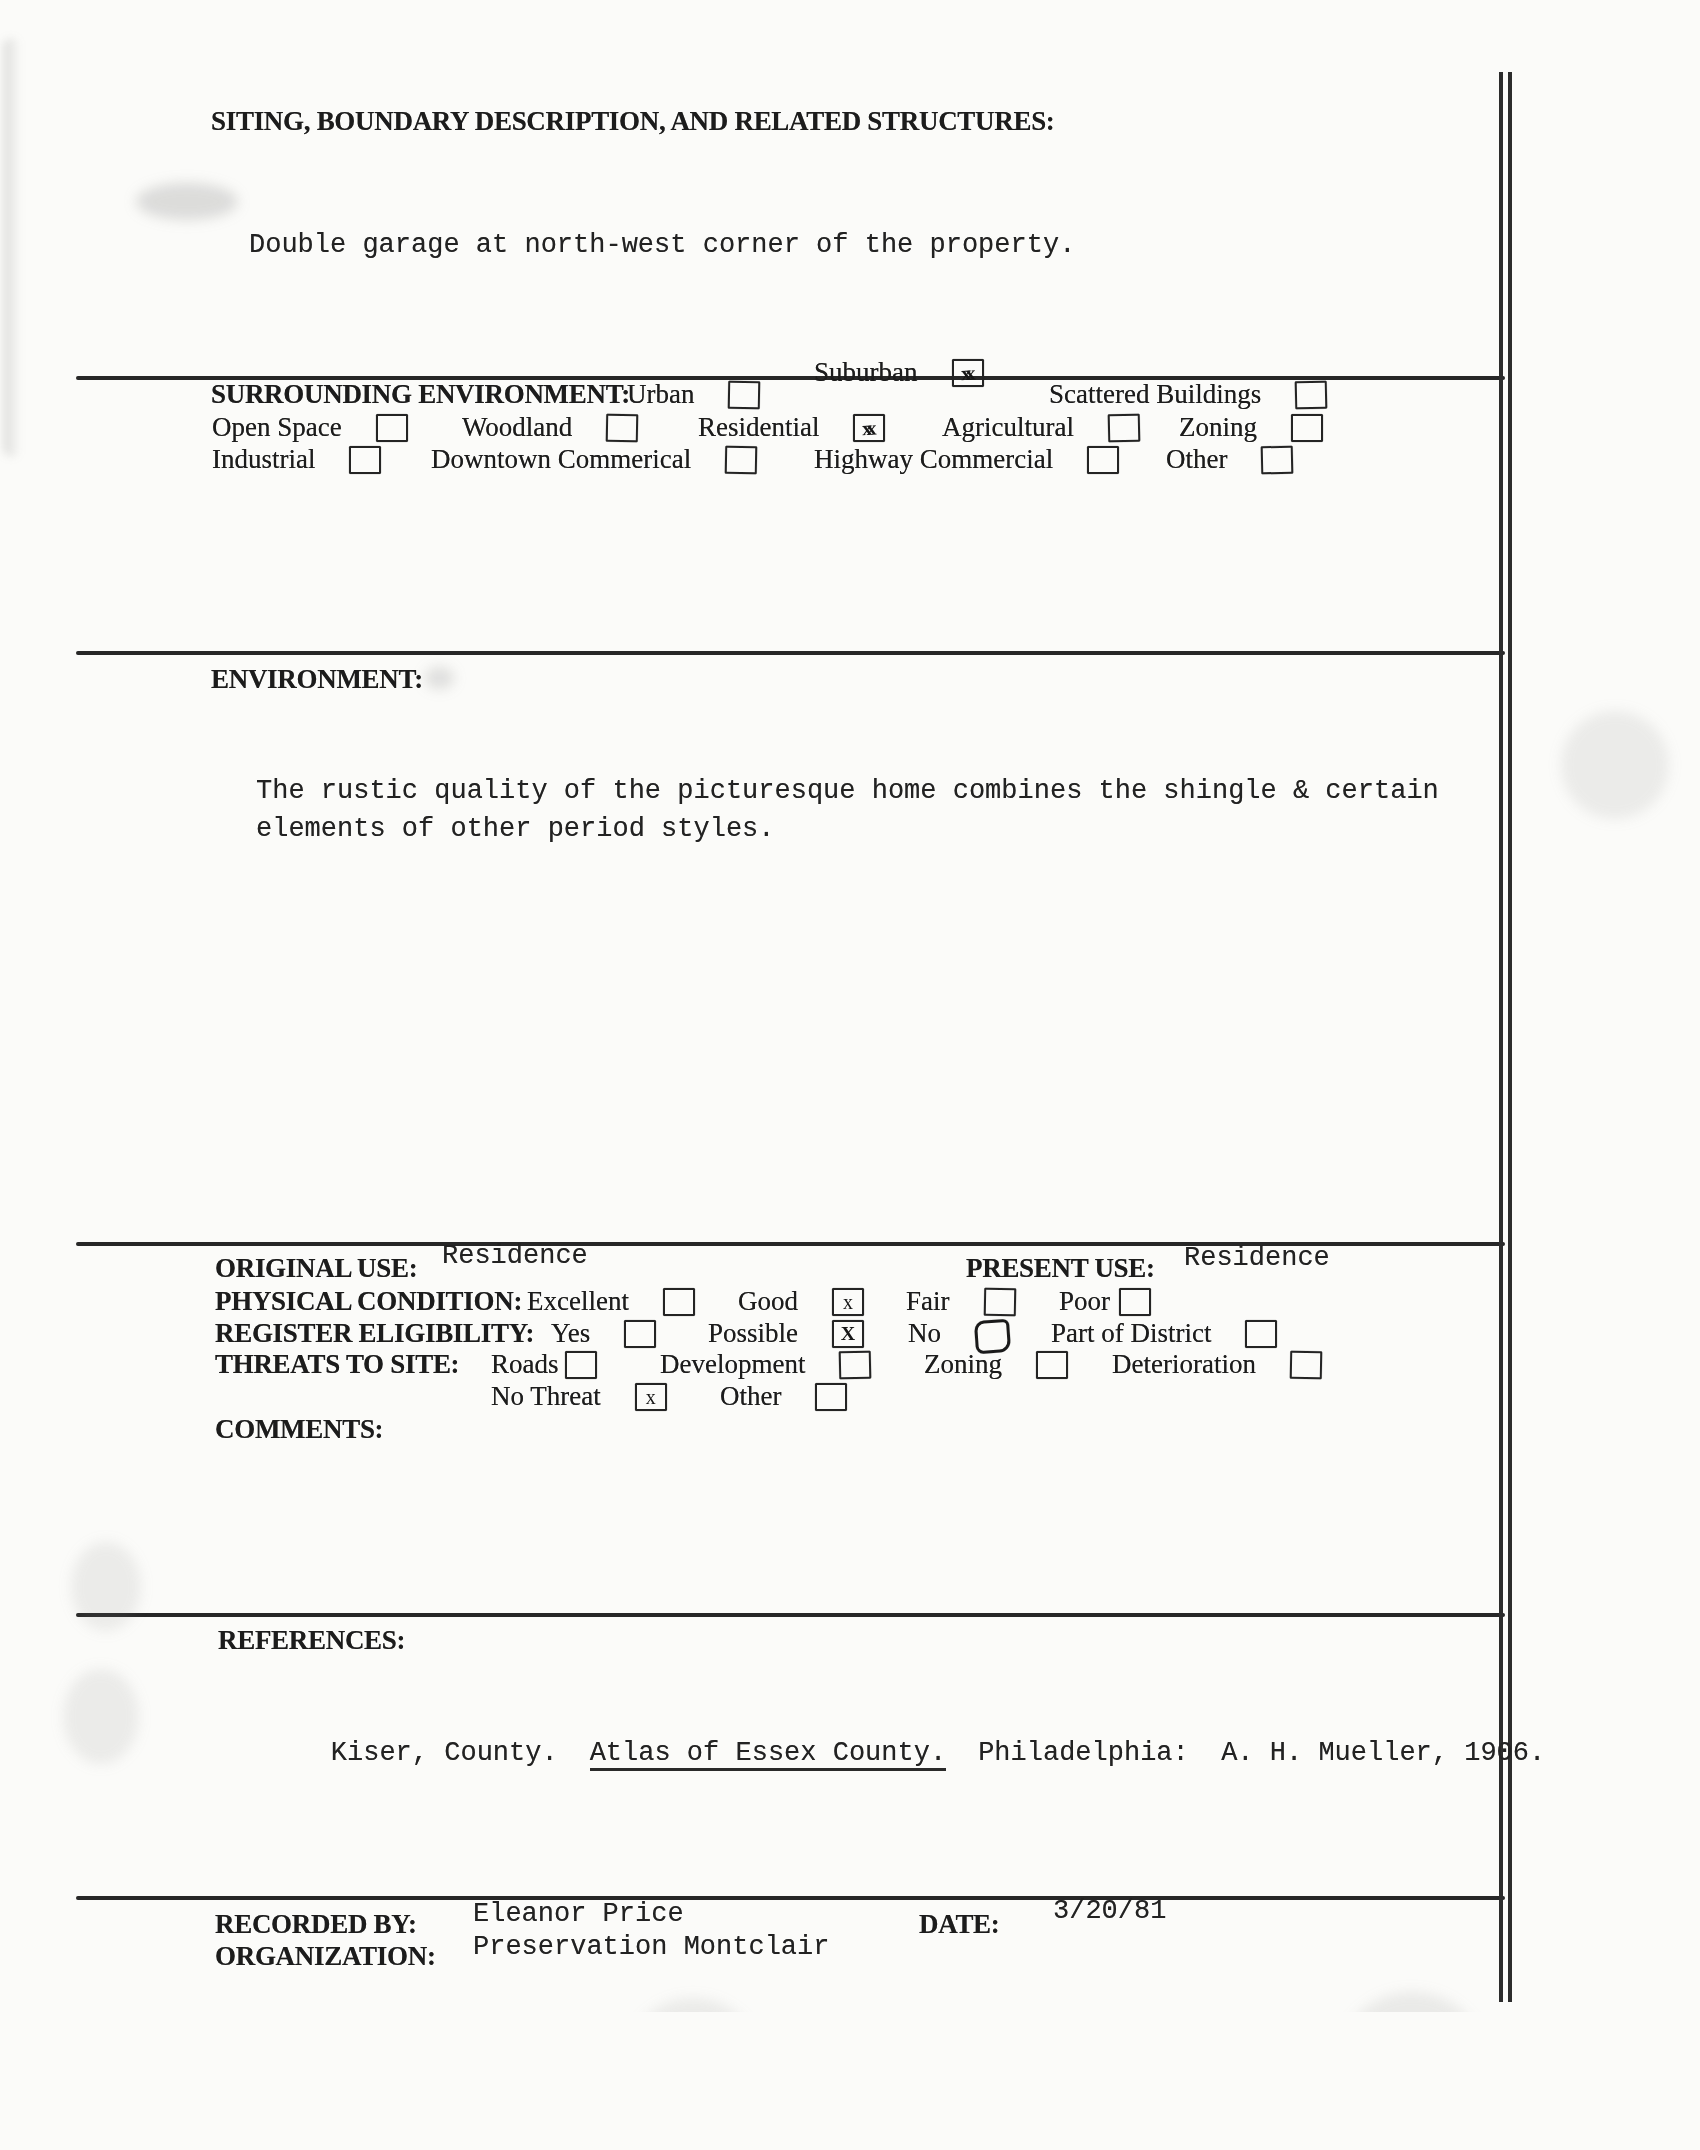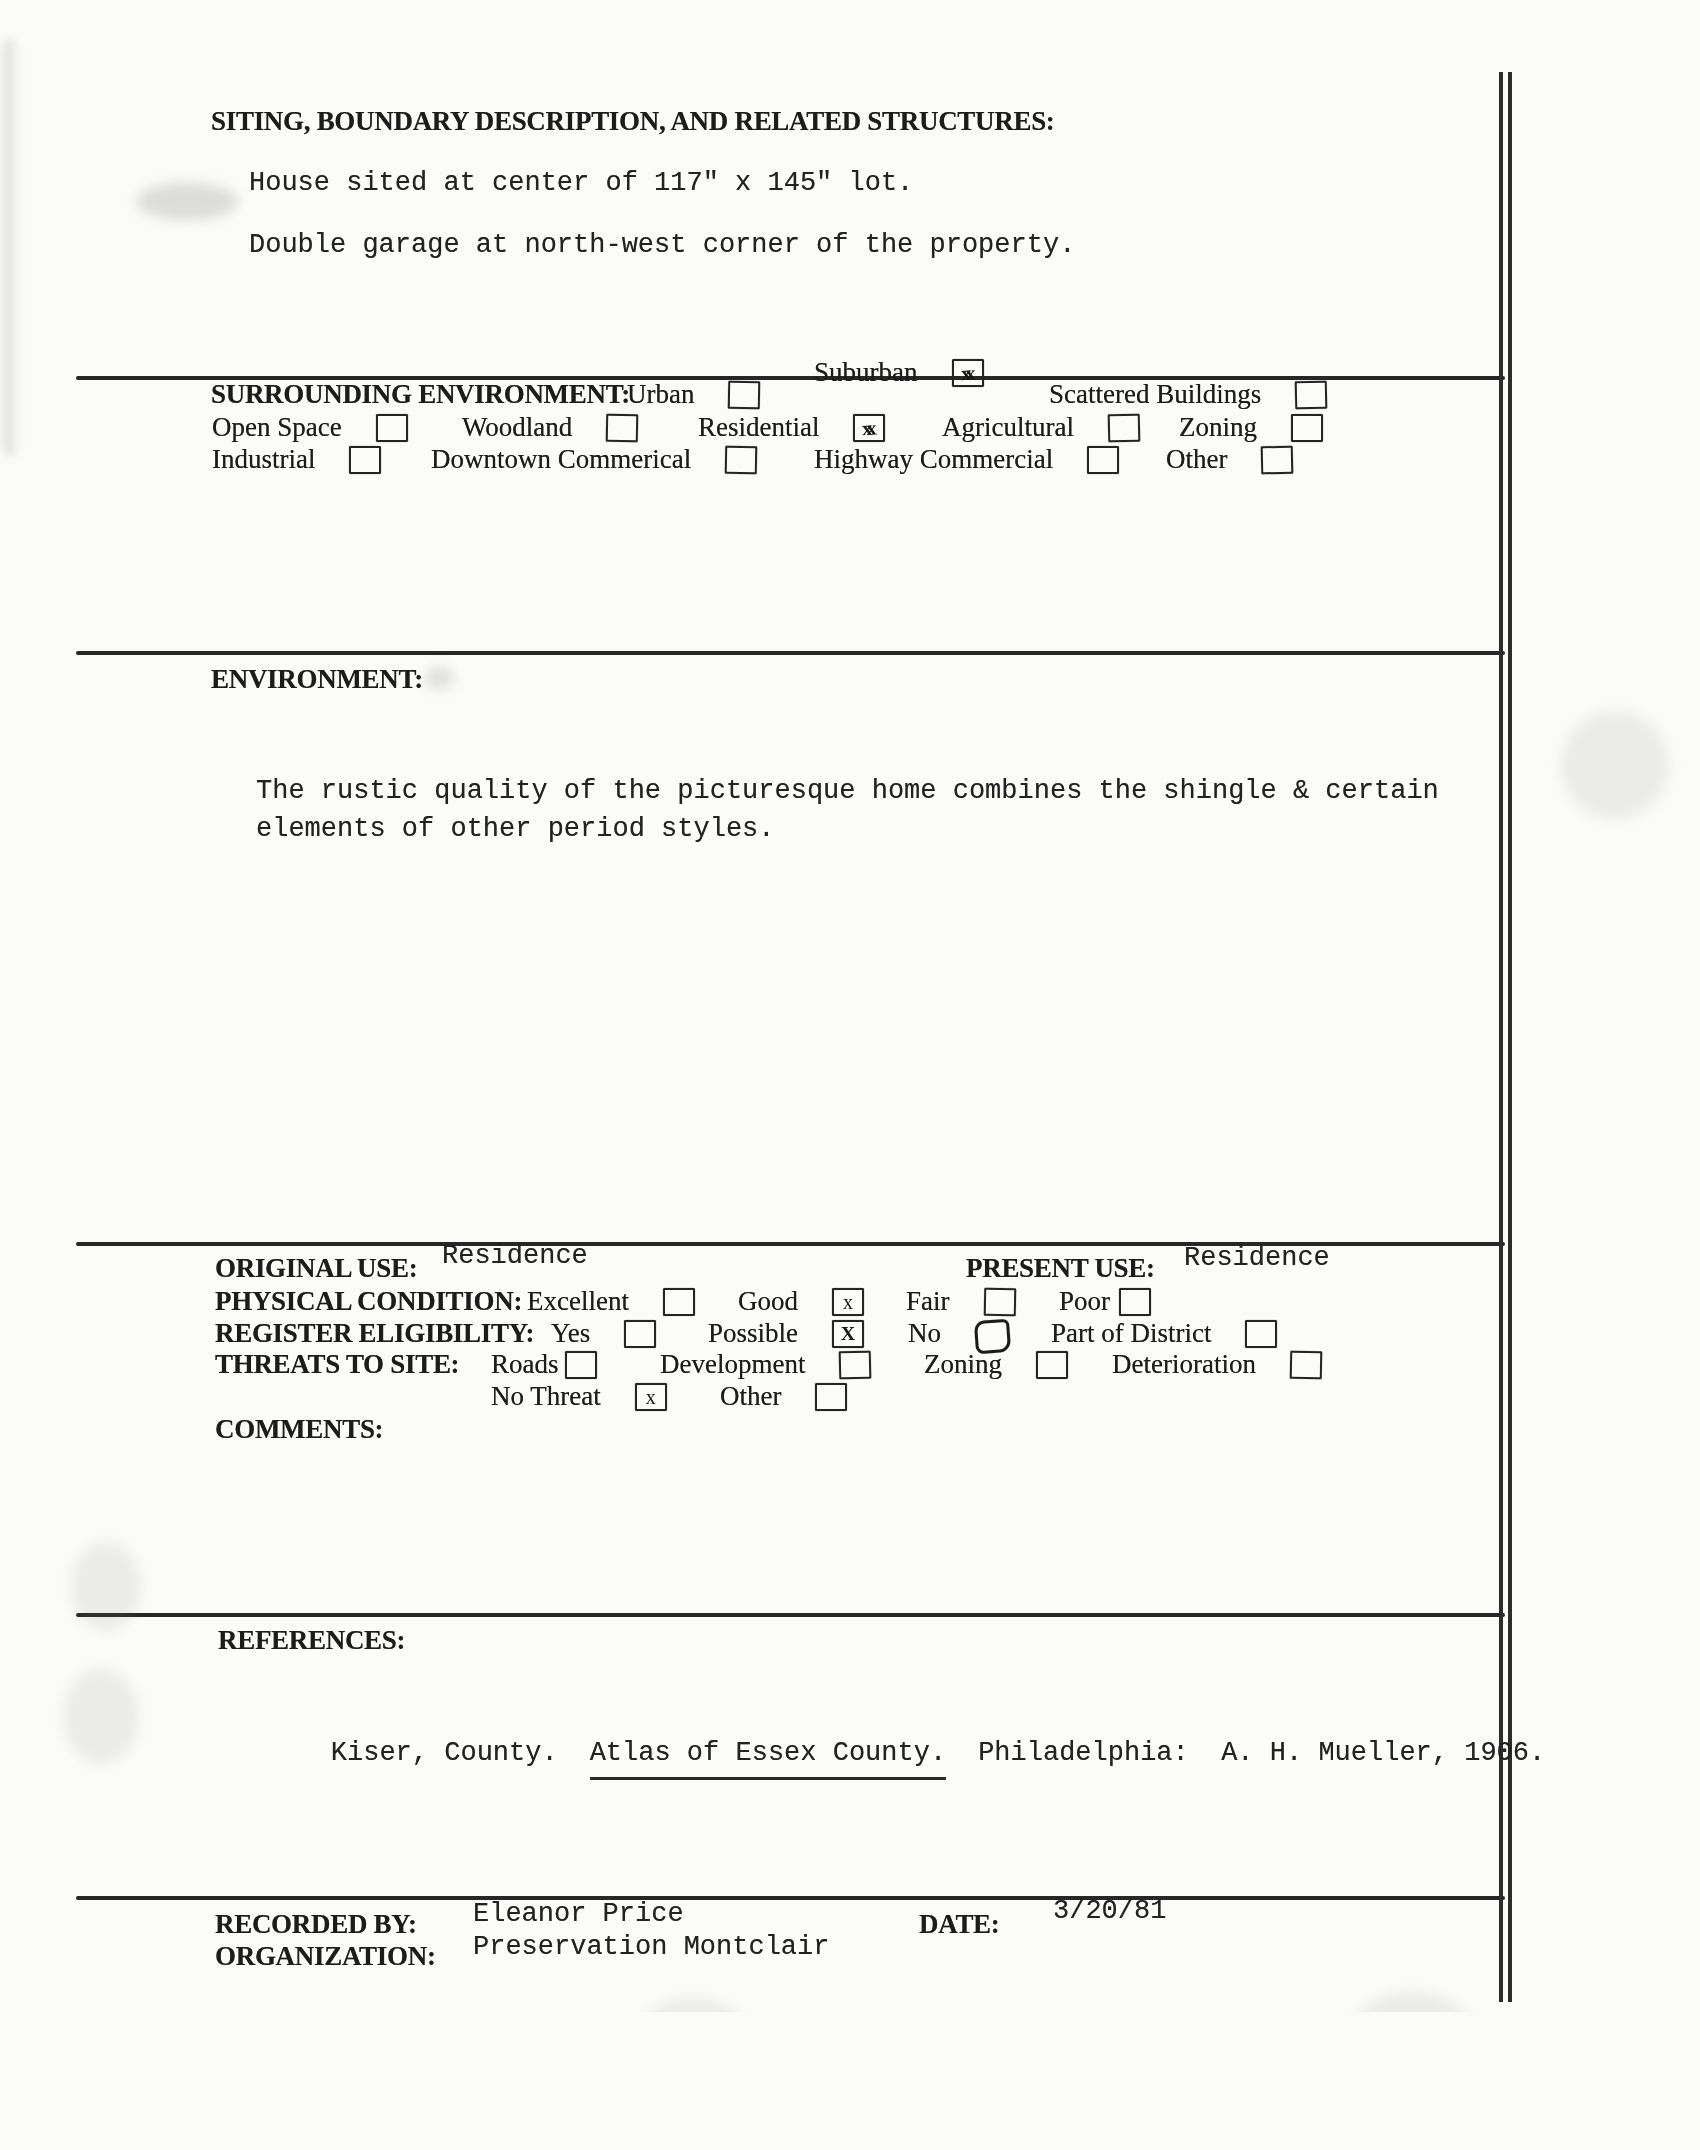--- a/index.html
+++ b/index.html
@@ -25,41 +25,40 @@
   .mark-hand{font-family:"DejaVu Sans",sans-serif;font-weight:600;font-size:21.6px;letter-spacing:-5.7px;
       transform:rotate(-3deg);padding-right:5px;}
   .mark-low{top:auto;bottom:-12.7px;left:-3.8px;right:auto;font-size:24px;}
   .mark-heavy{font-family:"DejaVu Sans",sans-serif;font-weight:900;font-size:32px;transform:scaleY(.92);}
   .hand-drawn{border-width:3.8px;border-color:#1a1a1a;border-radius:10px 6.3px 11.4px 7.6px;
       transform:rotate(-4deg);width:29px;height:27px;}
   
   .rule{position:absolute;left:76px;width:1429px;height:3.8px;background:#272727;border-radius:1.9px;}
   .vline{position:absolute;top:72px;height:1930px;width:3.8px;background:#2c2c2c;}
   
-  .u-title{border-bottom:3.2px solid #2a2a2a;padding-bottom:9px;}
+  .u-title{border-bottom:3.2px solid #2a2a2a;padding-bottom:0;}
   .sp{display:inline-block;width:32px;}
   
   .blob{position:absolute;border-radius:50%;filter:blur(6.3px);pointer-events:none;}
 </style>
 </head>
 <body>
 
 <div class="page">
 
   <div class="rule" style="top:376px"></div>
   <div class="rule" style="top:651px"></div>
   <div class="rule" style="top:1242px"></div>
   <div class="rule" style="top:1613px"></div>
   <div class="rule" style="top:1896px"></div>
 
   <div class="vline" style="left:1499px"></div>
   <div class="vline" style="left:1508px"></div>
 
   <div class="lbl" style="left:211px;top:108px">SITING, BOUNDARY DESCRIPTION, AND RELATED STRUCTURES:</div>
-  <div class="type" style="left:249px;top:170px">House sited at center of 117" x 145" lot.</div>
   <div class="type" style="left:249px;top:232px">Double garage at north-west corner of the property.</div>
 
   <div class="lbl" style="left:211px;top:381px">SURROUNDING ENVIRONMENT:</div>
 
   <div class="opt" style="left:627px;top:381px">
     <span class="opt-label">Urban</span>
     <span class="cb tilt-r"></span>
   </div>
   <div class="opt" style="left:814px;top:359px">
     <span class="opt-label">Suburban</span>

